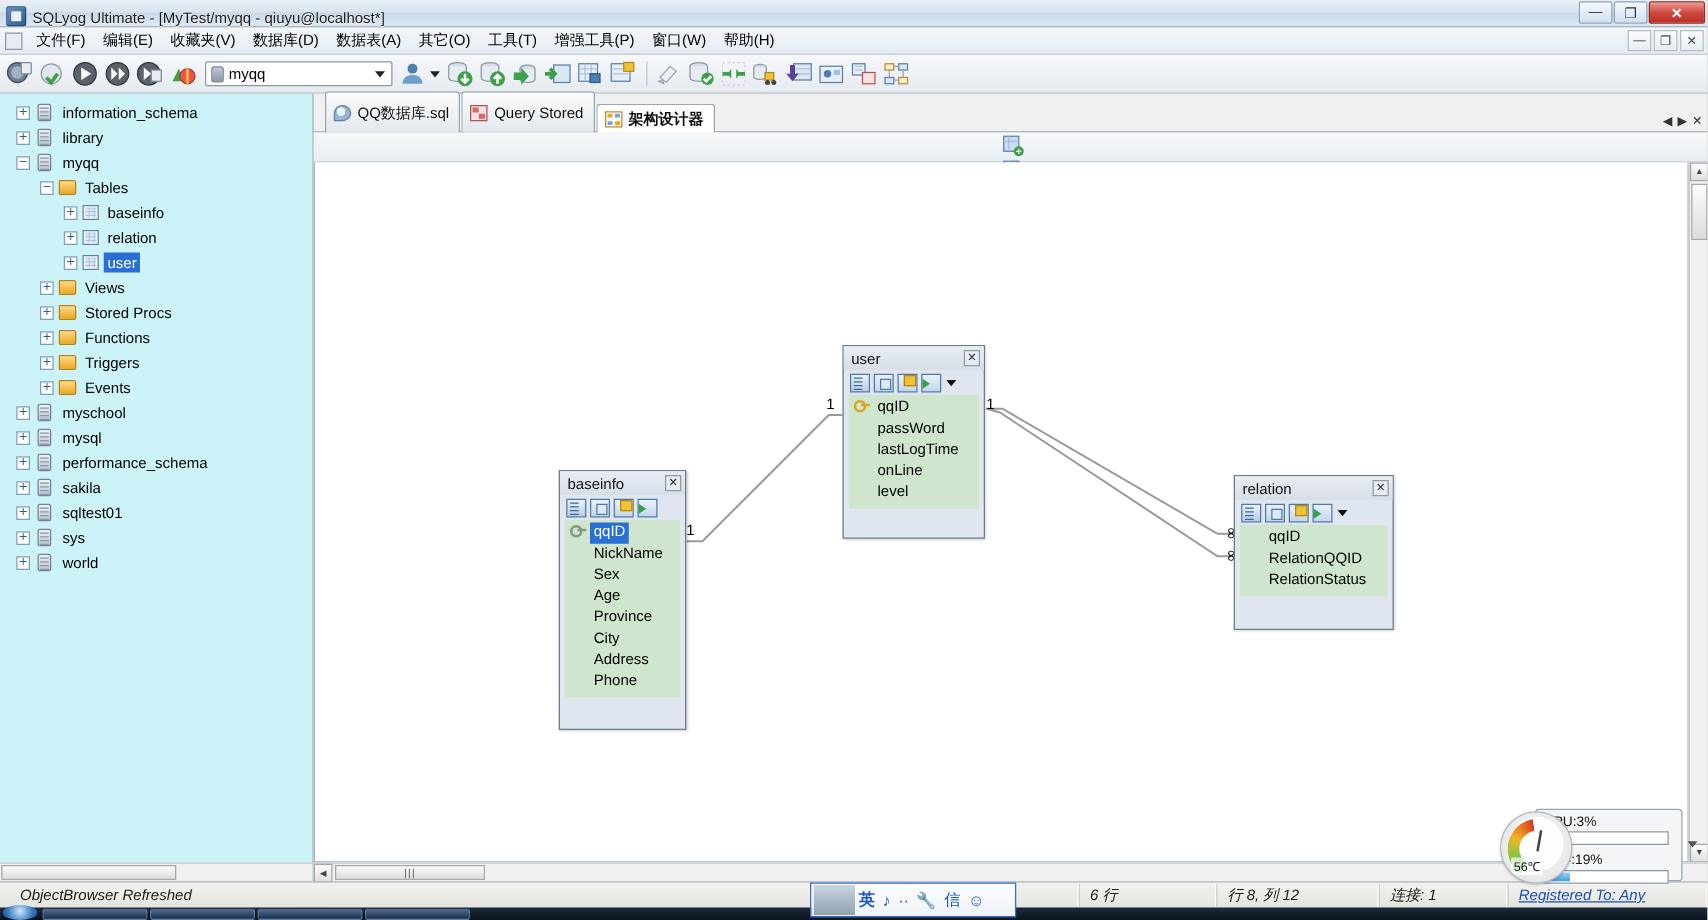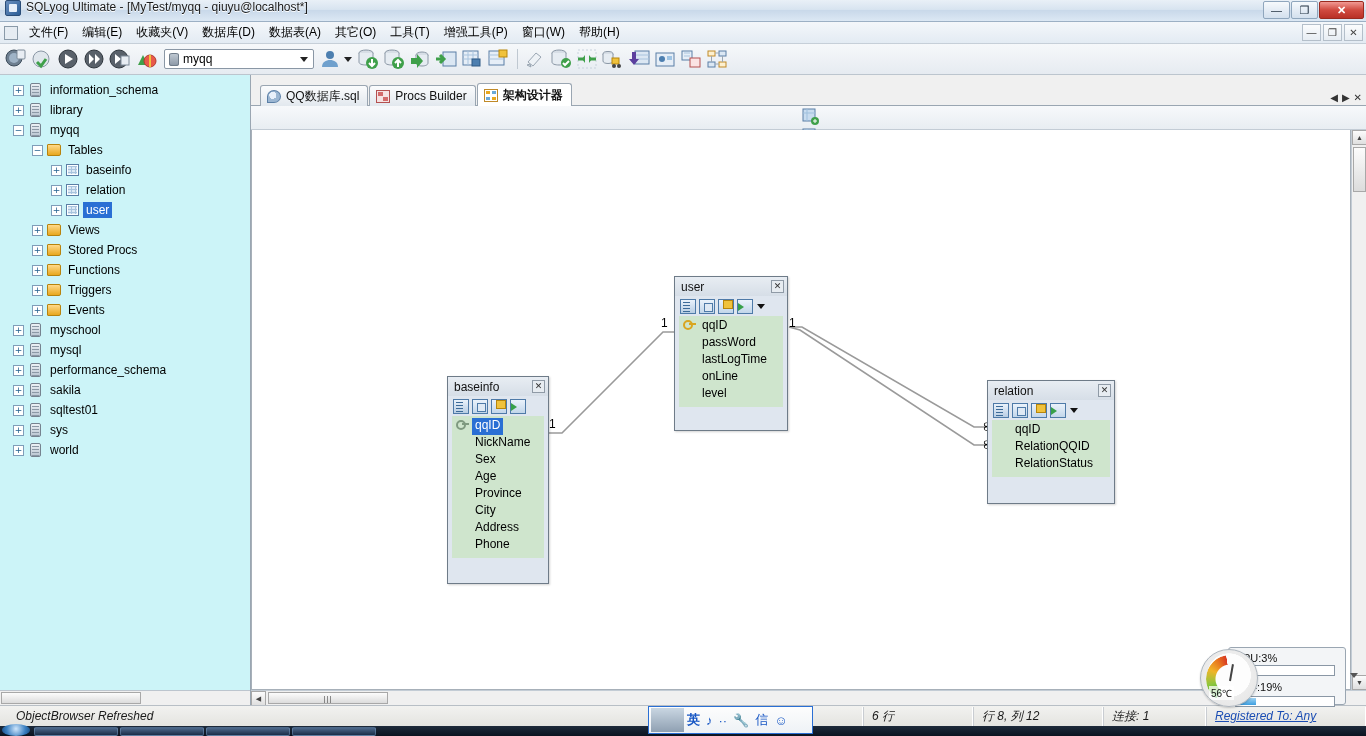--- a/index.html
+++ b/index.html
@@ -11,21 +11,21 @@
     font-size: 12px;
     background: #d4d0c8;
   }
   #app { position: relative; width: 1366px; height: 736px; }
 
   
   .titlebar {
     position: absolute; left: 0; top: 0; width: 1366px; height: 22px;
     background: linear-gradient(to bottom, #e9f0f7 0%, #d8e4f0 45%, #c9d9ea 50%, #dce8f4 100%);
     border-bottom: 1px solid #9cb0c4;
-    display: flex; align-items: flex-start;
+    display: flex; align-items: flex-end;
   }
   .title-icon {
     width: 16px; height: 16px; margin: 0 5px 0 5px;
     background: linear-gradient(to bottom right,#6a8fbe,#2c5d96);
     border: 1px solid #2a4d78; border-radius: 2px;
     position: relative; flex: none;
   }
   .title-icon::after {
     content: ""; position: absolute; left: 3px; top: 3px; width: 8px; height: 8px;
     background: #e8f0fa; border-radius: 1px;
@@ -169,21 +169,21 @@
     background: #f0f0f0;
   }
   .tabstrip {
     position: absolute; left: 0; top: 8px; width: 1115px; height: 23px;
     display: flex; align-items: flex-end;
   }
   .tabstrip::after {
     content:""; position:absolute; left:0; right:0; bottom:0; height:1px; background:#9aa6b2;
   }
   .tab {
-    height: 21px; padding: 0 8px 0 6px; margin-right: 1px;
+    height: 33px; padding: 0 8px 0 6px; margin-right: 1px;
     background: linear-gradient(to bottom,#fbfcfd,#e2e8ee);
     border: 1px solid #9aa6b2; border-bottom: none;
     border-radius: 3px 3px 0 0;
     display: flex; align-items: center; gap: 5px;
     font-size: 12px; color: #111; position: relative; z-index: 1;
   }
   .tab.active {
     height: 23px; background: #fff; z-index: 3; font-weight: bold;
   }
   .tab-ico { width: 14px; height: 13px; flex: none; position: relative; }
@@ -712,21 +712,21 @@
   <div class="main">
 
     <div class="tabstrip">
       <div style="width:9px;"></div>
       <div class="tab">
         <span class="tab-ico sql"></span>
         <span>QQ数据库.sql</span>
       </div>
       <div class="tab">
         <span class="tab-ico qb"></span>
-        <span>Procs Builder</span>
+        <span>Query Stored</span>
       </div>
       <div class="tab active">
         <span class="tab-ico sd"></span>
         <span>架构设计器</span>
       </div>
       <div class="tabstrip-nav">
         <span class="tsn">◀</span>
         <span class="tsn">▶</span>
         <span class="tsn">✕</span>
       </div>

